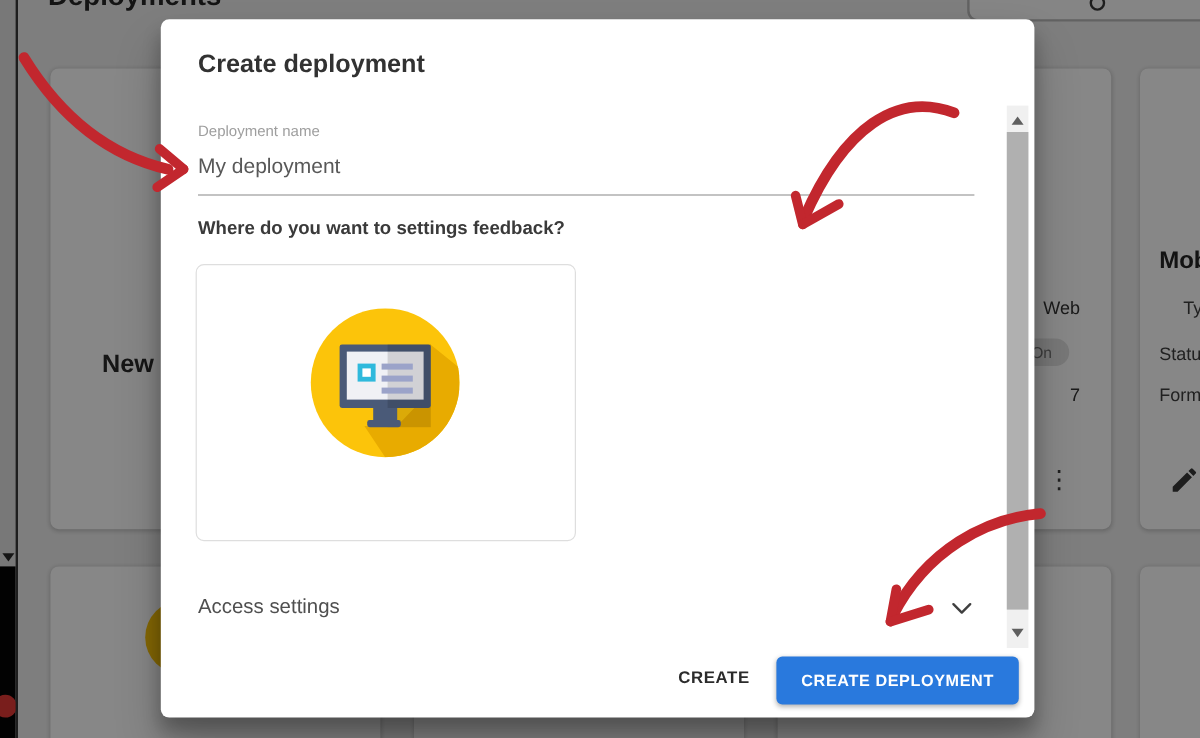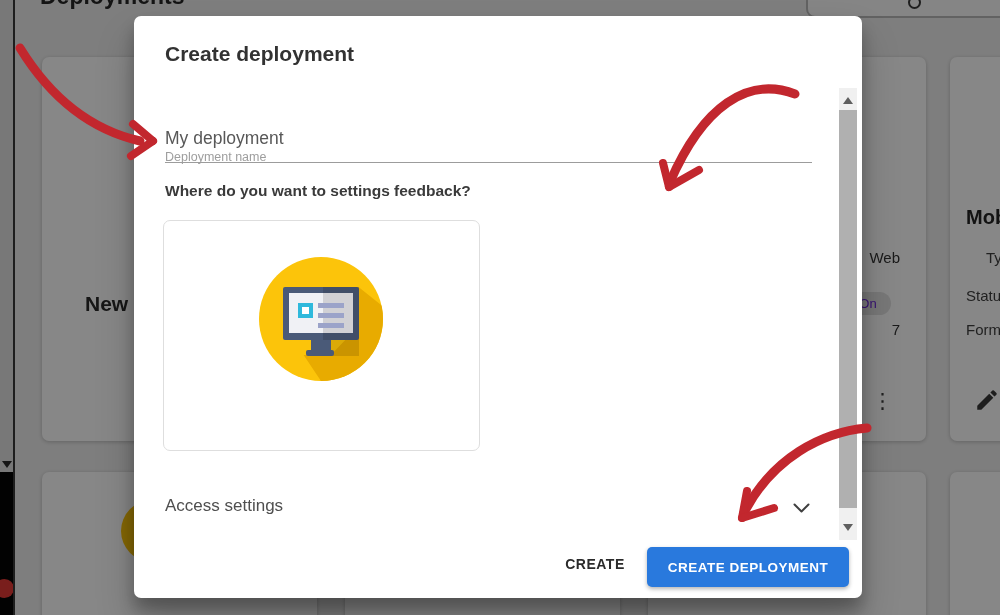--- a/index.html
+++ b/index.html
@@ -11,41 +11,41 @@
   .abs{position:absolute;}
   
   #backdrop{position:absolute;inset:0;z-index:1;}
   .page-title{left:40px;top:-17px;font-size:23px;font-weight:700;color:#262626;}
   .searchbox{left:806px;top:-9px;width:210px;height:23px;border:2px solid #b9b9b9;
              border-radius:9px;background:#fbfbfb;}
   .search-glyph{left:908px;top:-4px;width:9px;height:9px;border:2px solid #3a3a3a;border-radius:50%;}
   .card{background:#ffffff;border-radius:7px;box-shadow:0 1px 4px rgba(0,0,0,.22);}
   .new-label{left:85px;top:292px;font-size:21px;font-weight:700;color:#2b2b2b;white-space:nowrap;}
   .val{width:140px;left:760px;text-align:right;font-size:15px;color:#333;white-space:nowrap;}
-  .pill{left:845px;top:292px;width:46px;height:23px;border-radius:12px;background:#e2e2e2;
-        display:flex;align-items:center;justify-content:center;font-size:13px;color:#6d28d9;}
+  .pill{left:845px;top:282px;width:46px;height:23px;border-radius:12px;background:#e2e2e2;
+        display:flex;align-items:center;justify-content:center;font-size:13px;color:#737373;}
   .kebab{left:872px;top:390px;font-size:21px;color:#3d3d3d;line-height:1;}
   .bd-title{left:966px;top:206px;font-size:20px;font-weight:700;color:#242424;white-space:nowrap;}
   .bd-label{left:966px;font-size:15px;color:#3f3f3f;white-space:nowrap;}
   .pencil{left:974px;top:387px;}
   .left-strip{left:0;top:0;width:13px;height:615px;background:#e3e3e3;}
   .left-strip-black{left:0;top:472px;width:13px;height:143px;background:#050505;}
   .strip-divider{left:13px;top:0;width:2px;height:615px;background:#3a3a3a;}
   .strip-caret{left:2px;top:461px;width:0;height:0;border-left:5px solid transparent;
                border-right:5px solid transparent;border-top:7px solid #2b2b2b;}
   .strip-dot{left:-5px;top:579px;width:19px;height:19px;border-radius:50%;background:#e53935;}
   .yellow-peek{left:121px;top:500px;width:62px;height:62px;border-radius:50%;background:#fcc40a;}
   
   #scrim{position:absolute;inset:0;background:rgba(0,0,0,0.47);z-index:5;}
   
   #modal{position:absolute;left:134px;top:16px;width:728px;height:582px;background:#fff;
          border-radius:7px;z-index:10;
          box-shadow:0 11px 15px rgba(0,0,0,.24),0 24px 38px rgba(0,0,0,.22);}
   .m-title{left:31px;top:26px;font-size:21px;font-weight:600;color:#323232;}
-  .m-label{left:31px;top:86px;font-size:12.5px;color:#9e9e9e;margin-top:48px;}
+  .m-label{left:31px;top:86px;font-size:12.5px;color:#9e9e9e;}
   .m-input{left:31px;top:104px;width:647px;height:36px;border:none;border-bottom:1px solid #9c9c9c;
            background:transparent;font-family:"Liberation Sans",sans-serif;font-size:17.5px;
            color:#585858;padding:0 0 6px 0;outline:none;}
   .m-question{left:31px;top:166px;font-size:15.5px;font-weight:600;color:#3a3a3a;}
   .opt-card{border-radius:7px;background:#fff;}
   .opt-card.plain{left:29px;top:204px;width:315px;height:229px;border:1px solid #dedede;}
   .opt-card.selected{left:364px;top:205px;width:312px;height:229px;border:2px solid #1e88e5;}
   .opt-label{position:absolute;left:0;right:0;top:186px;text-align:center;
              font-size:15px;font-weight:600;color:#363636;}
   .icon-circle{position:absolute;width:124px;height:124px;border-radius:50%;overflow:hidden;}

